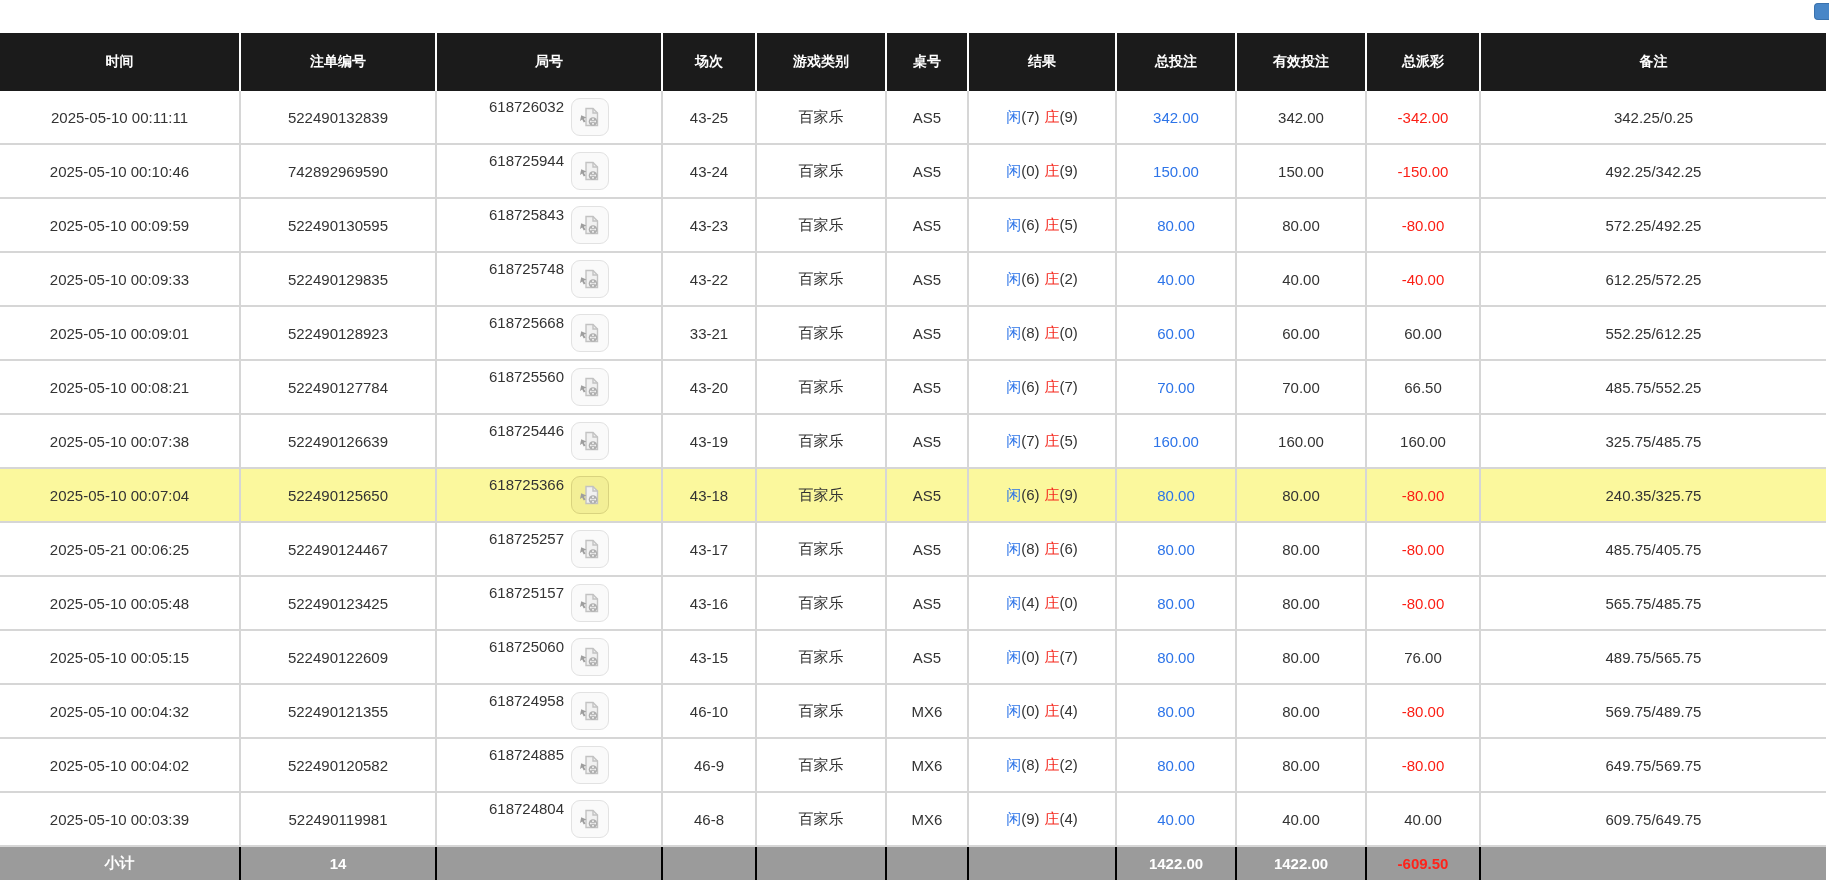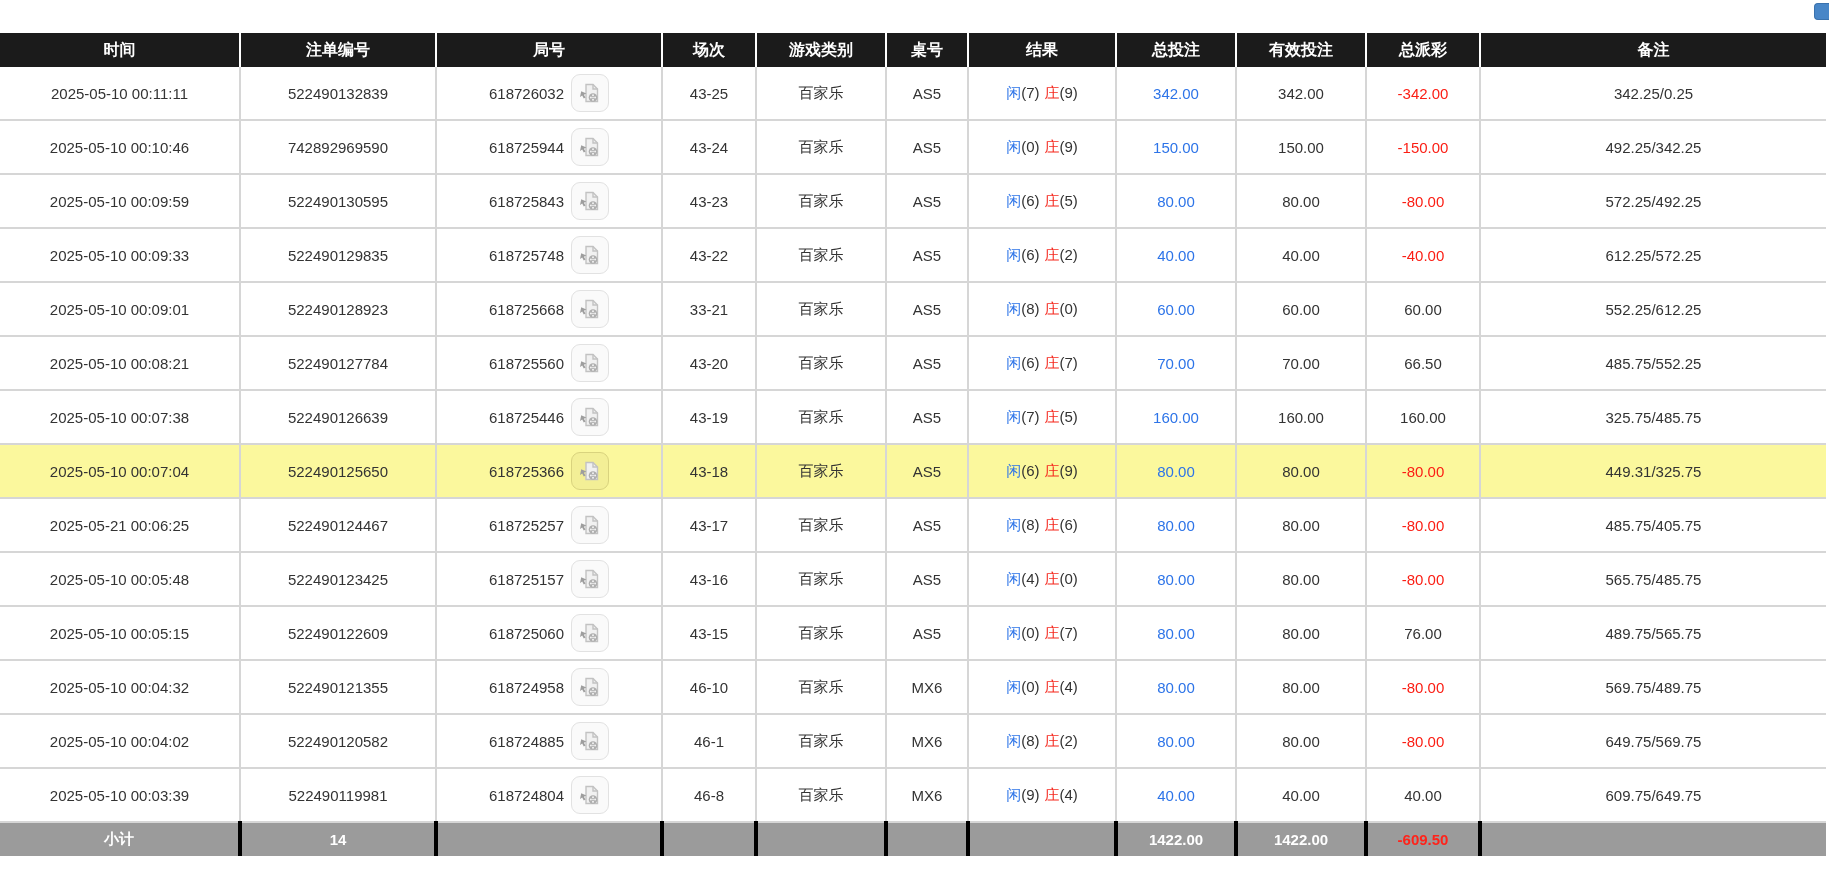--- a/index.html
+++ b/index.html
@@ -9,48 +9,48 @@
   }
   .corner-tab{
     position:absolute;top:3px;right:0;width:14px;height:15px;
     background:#4886c7;border-radius:4px 0 0 4px;border:1px solid #3a72ad;border-right:none;
   }
   table.records{
     position:absolute;top:33px;left:0;width:1826px;
     border-collapse:collapse;table-layout:fixed;
   }
   thead th{
-    background:#1b1b1b;color:#fff;height:34px;padding:0;
-    font-size:16px;font-weight:700;text-align:center;
+    background:#1b1b1b;color:#fff;height:34px;padding:12px;
+    font-size:14px;font-weight:700;text-align:center;
     border-left:2px solid #fff;
   }
   thead th:first-child{border-left:none}
   tbody td{
     background:#fff;height:52px;padding:0;text-align:center;
     font-size:15px;color:#333;
     border-bottom:2px solid #d6d6d6;border-left:2px solid #d6d6d6;
   }
   tbody td:first-child{border-left:none}
   tbody tr.hl td{background:#fbf89d}
-  .round-wrap{display:flex;align-items:center;justify-content:center;gap:7px}
+  .round-wrap{display:flex;align-items:flex-start;justify-content:center;gap:7px}
   .video-btn{
     width:38px;height:38px;border-radius:9px;border:1px solid #e2e2e2;
     background:#fafafa;display:inline-flex;align-items:center;justify-content:center;
     padding:0;cursor:pointer;
   }
   tr.hl .video-btn{background:#f3ef96;border-color:#d9d37e}
   .res-p{color:#2d74e8}
   .res-b{color:#f5291f}
   .res-sc{color:#333}
   .res-gap{display:inline-block;width:5px}
   .bet-link{color:#2d74e8;text-decoration:none;cursor:pointer}
   .neg{color:#fb1e14}
   tfoot td{
     background:#9b9b9b;color:#fff;font-weight:700;font-size:15px;
-    height:33px;padding:0;text-align:center;border-left:4px solid #000000;
+    height:33px;padding:0;text-align:center;border-left:2px solid #000000;
   }
   tfoot td:first-child{border-left:none}
   tfoot tr.total-row td{border-top:3px solid #fff}
   tfoot td.neg{color:#ff231a}
 </style>
 </head>
 <body>
 
 <div class="corner-tab"></div>
 
@@ -347,21 +347,21 @@
     <td>百家乐</td>
     <td>AS5</td>
     <td>
       <span class="res-p">闲</span><span class="res-sc">(6)</span><span class="res-gap"></span><span class="res-b">庄</span><span class="res-sc">(9)</span>
     </td>
     <td>
       <a class="bet-link">80.00</a>
     </td>
     <td>80.00</td>
     <td class="neg">-80.00</td>
-    <td>449.31/325.75</td>
+    <td>240.35/325.75</td>
   </tr>
       <tr>
     <td>2025-05-21 00:06:25</td>
     <td>522490124467</td>
     <td>
       <div class="round-wrap">
         <span>618725257</span>
         <button class="video-btn" type="button">
           <svg width="24" height="24" viewBox="0 0 24 24">
             <path d="M8 3.5h7l4.5 4.5v12.5H8z" fill="#f1f1f1" stroke="#c2c2c2" stroke-width="1.4"></path>
@@ -506,21 +506,21 @@
             <circle cx="15" cy="16.5" r="4.3" fill="#aeaeae"></circle>
             <circle cx="15" cy="14.3" r="1" fill="#f1f1f1"></circle>
             <circle cx="12.9" cy="16.5" r="1" fill="#f1f1f1"></circle>
             <circle cx="17.1" cy="16.5" r="1" fill="#f1f1f1"></circle>
             <circle cx="15" cy="18.7" r="1" fill="#f1f1f1"></circle>
             <circle cx="15" cy="16.5" r="0.8" fill="#f1f1f1"></circle>
           </svg>
         </button>
       </div>
     </td>
-    <td>46-1</td>
+    <td>46-9</td>
     <td>百家乐</td>
     <td>MX6</td>
     <td>
       <span class="res-p">闲</span><span class="res-sc">(8)</span><span class="res-gap"></span><span class="res-b">庄</span><span class="res-sc">(2)</span>
     </td>
     <td>
       <a class="bet-link">80.00</a>
     </td>
     <td>80.00</td>
     <td class="neg">-80.00</td>

